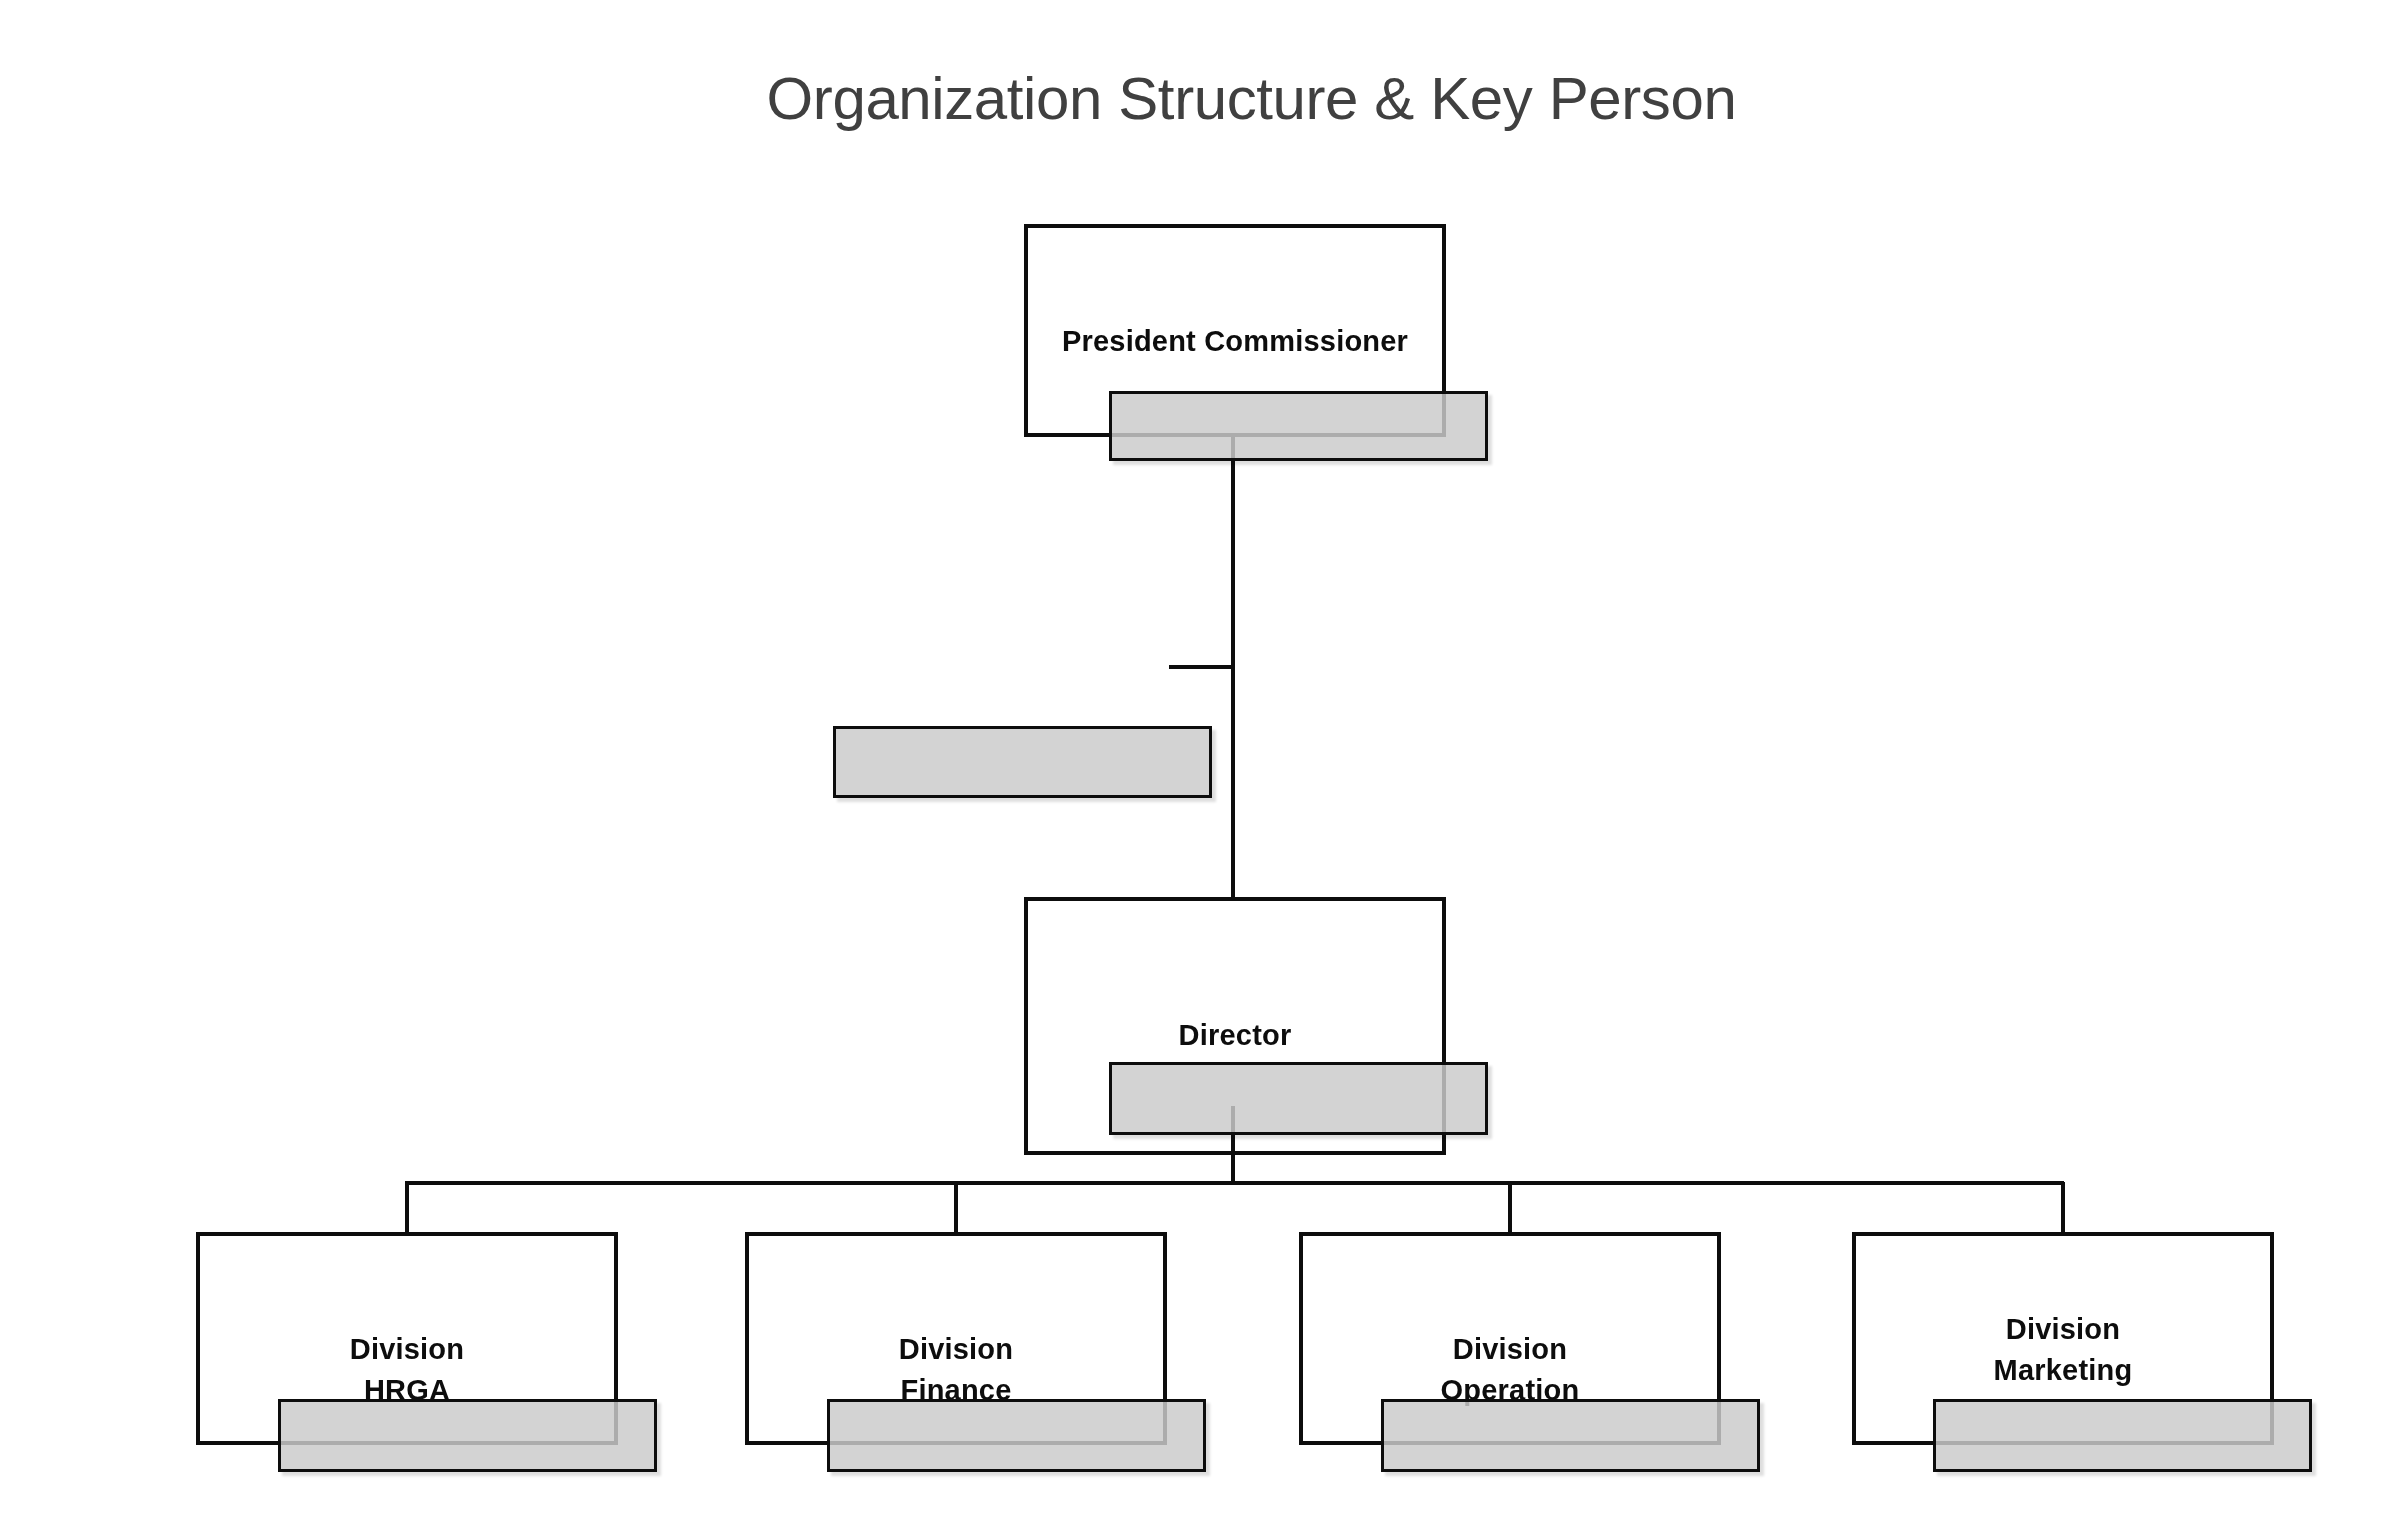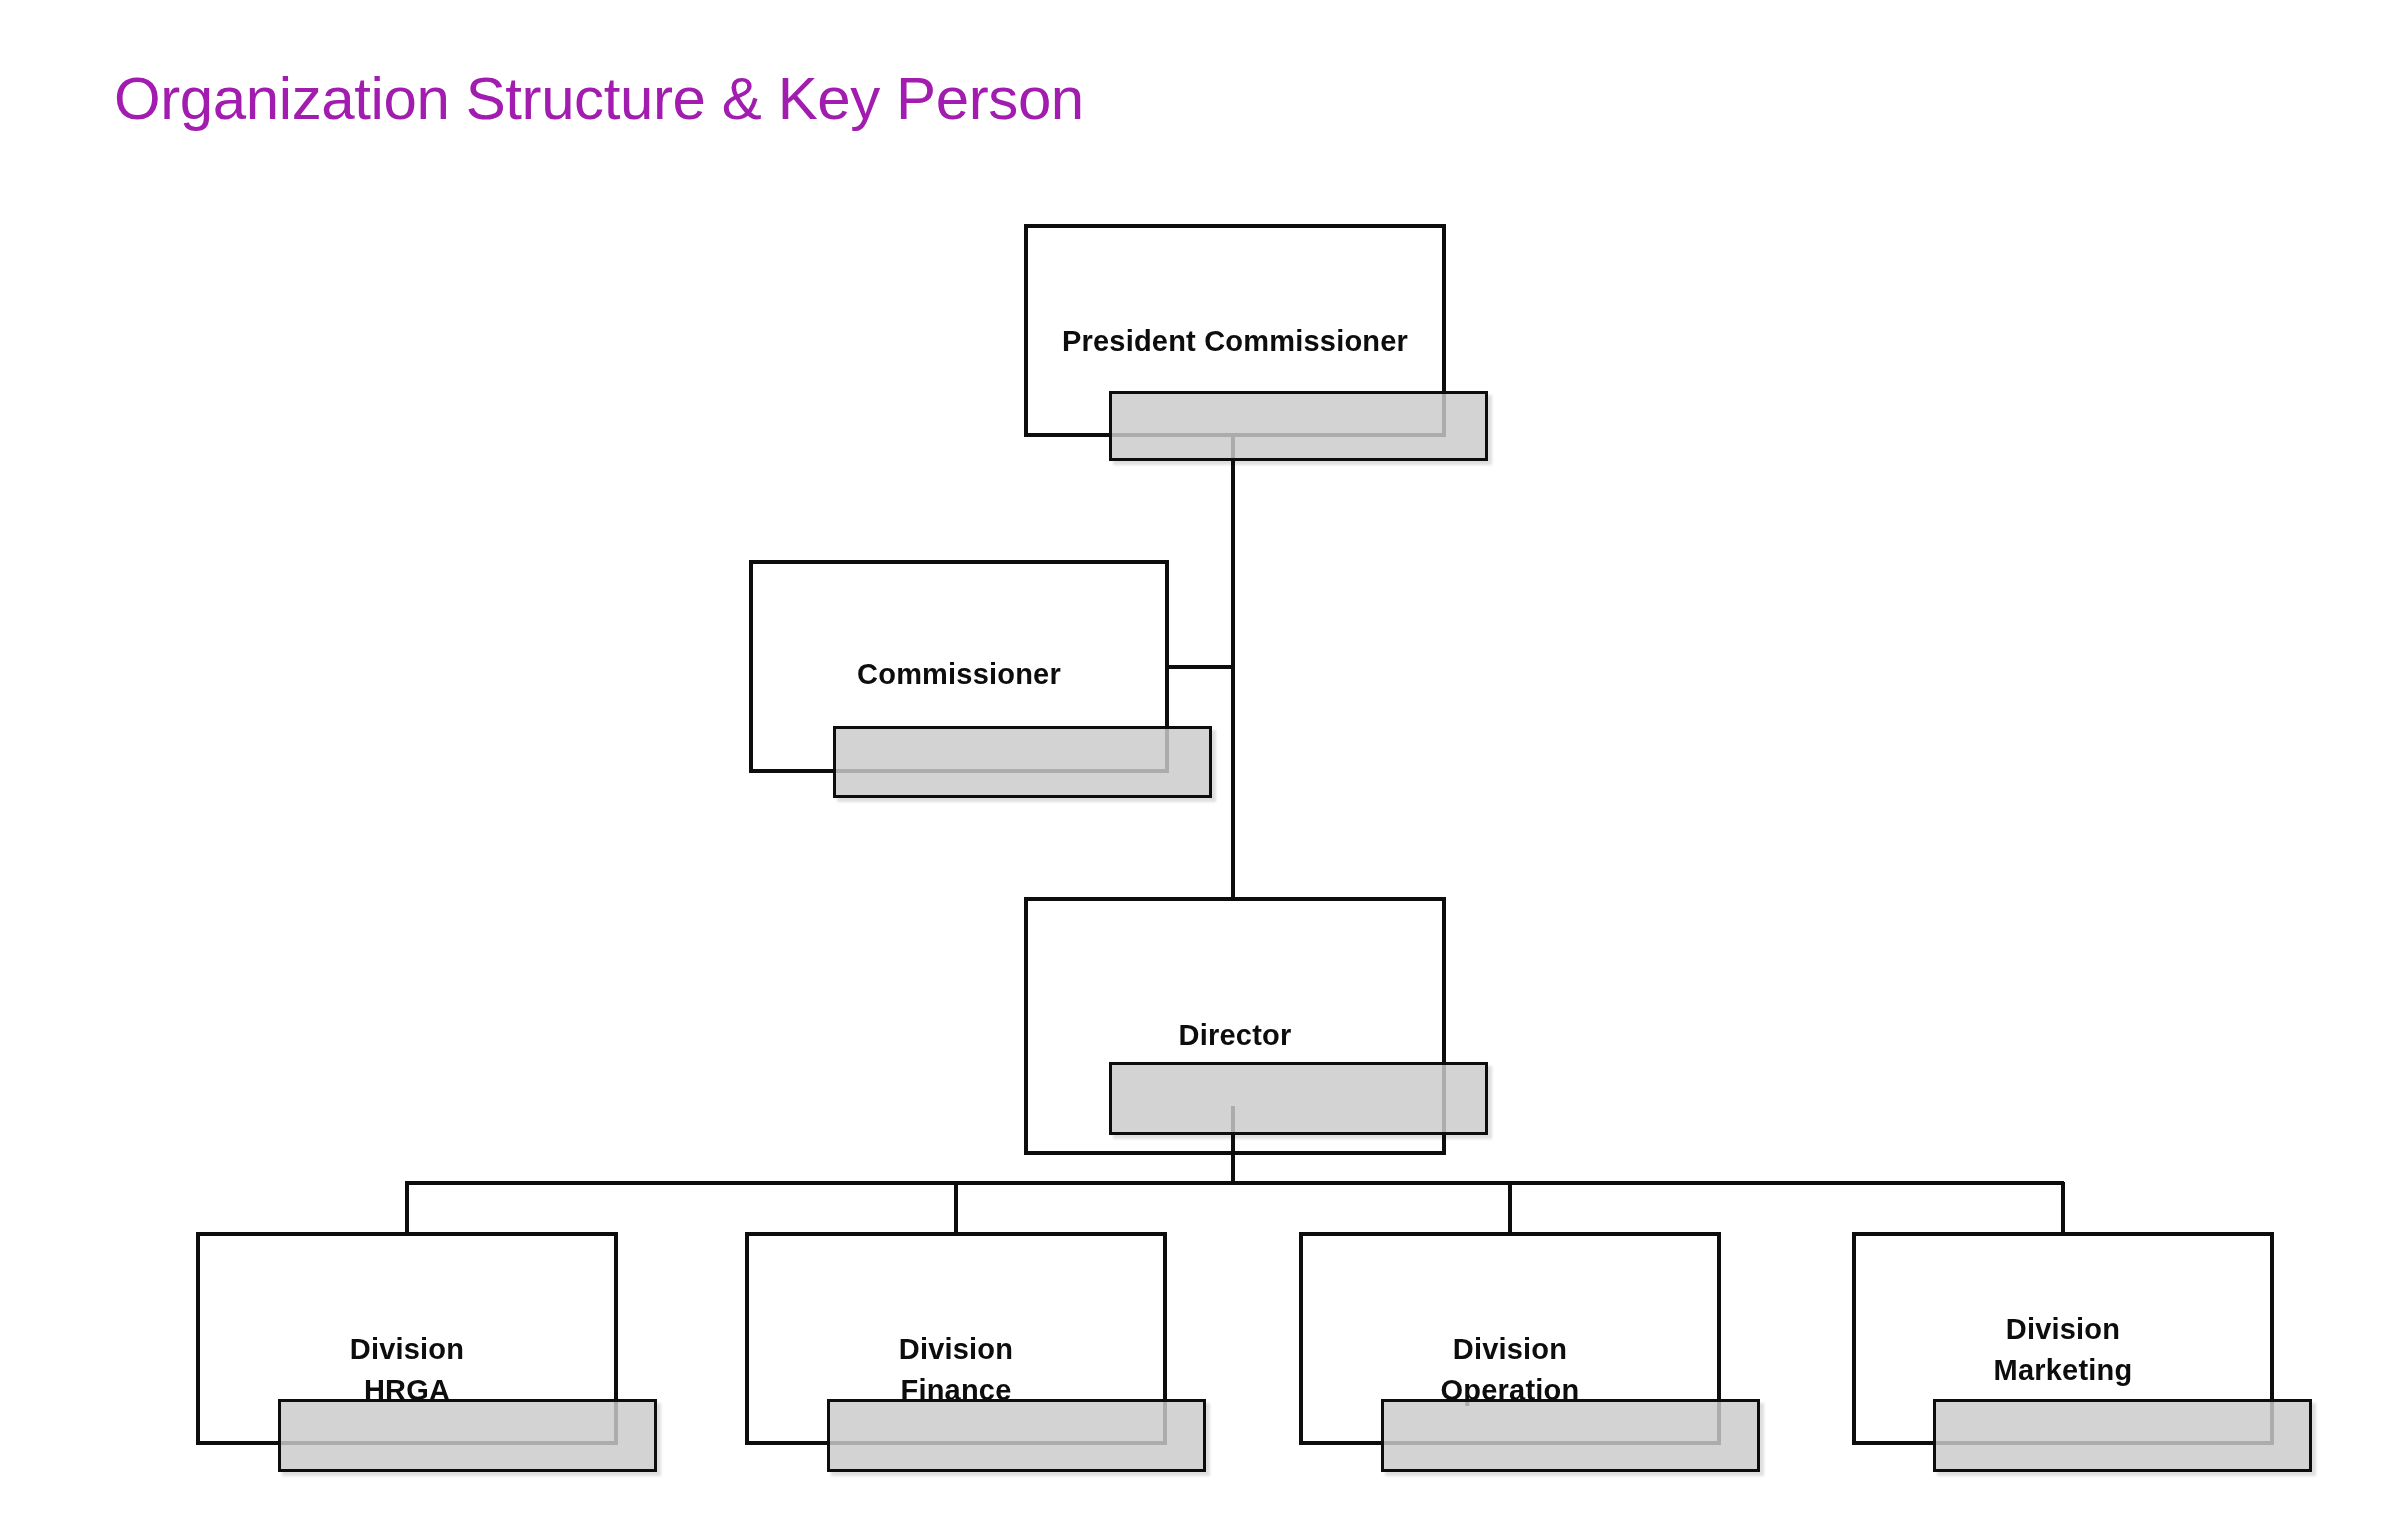--- a/index.html
+++ b/index.html
@@ -17,26 +17,27 @@
     font-family: "Liberation Sans", sans-serif;
   }
 
   
   .title {
     position: absolute;
     top: 69px;
     left: 114px;
     right: 0;
     margin: 0;
+    text-align: center;
     font-family: "Liberation Sans", sans-serif;
     font-size: 60px;
     line-height: 60px;
     font-weight: 400;
     letter-spacing: -0.4px;
-    color: #a21caf;
+    color: #404040;
   }
 
   
   .box {
     position: absolute;
     background: #ffffff;
     border: 4.4px solid #0d0d0d;
     box-sizing: border-box;
     z-index: 1;
   }
@@ -87,23 +88,20 @@
   <div class="line" style="left:405px; top:1182px; width:3.5px; height:53px;"></div>
   <div class="line" style="left:954px; top:1182px; width:3.5px; height:53px;"></div>
   <div class="line" style="left:1508px; top:1182px; width:3.5px; height:53px;"></div>
   <div class="line" style="left:2061px; top:1182px; width:3.5px; height:53px;"></div>
 
   <div class="box" style="left:1024px; top:224px; width:422px; height:213px;">
     <div class="label" style="padding-bottom:26px;">President Commissioner</div>
   </div>
   <div class="tag" style="left:1109px; top:391px; width:379px; height:70px;"></div>
 
-  <div class="box" style="left:749px; top:560px; width:420px; height:213px;">
-    <div class="label" style="padding-bottom:33px;">Commissioner</div>
-  </div>
   <div class="tag" style="left:833px; top:726px; width:379px; height:72px;"></div>
 
   <div class="box" style="left:1024px; top:897px; width:422px; height:258px;">
     <div class="label" style="padding-bottom:30px;">Director</div>
   </div>
   <div class="tag" style="left:1109px; top:1062px; width:379px; height:73px;"></div>
 
   <div class="box" style="left:196px; top:1232px; width:422px; height:213px;">
     <div class="label" style="padding-top:14px;">Division
 HRGA</div>

